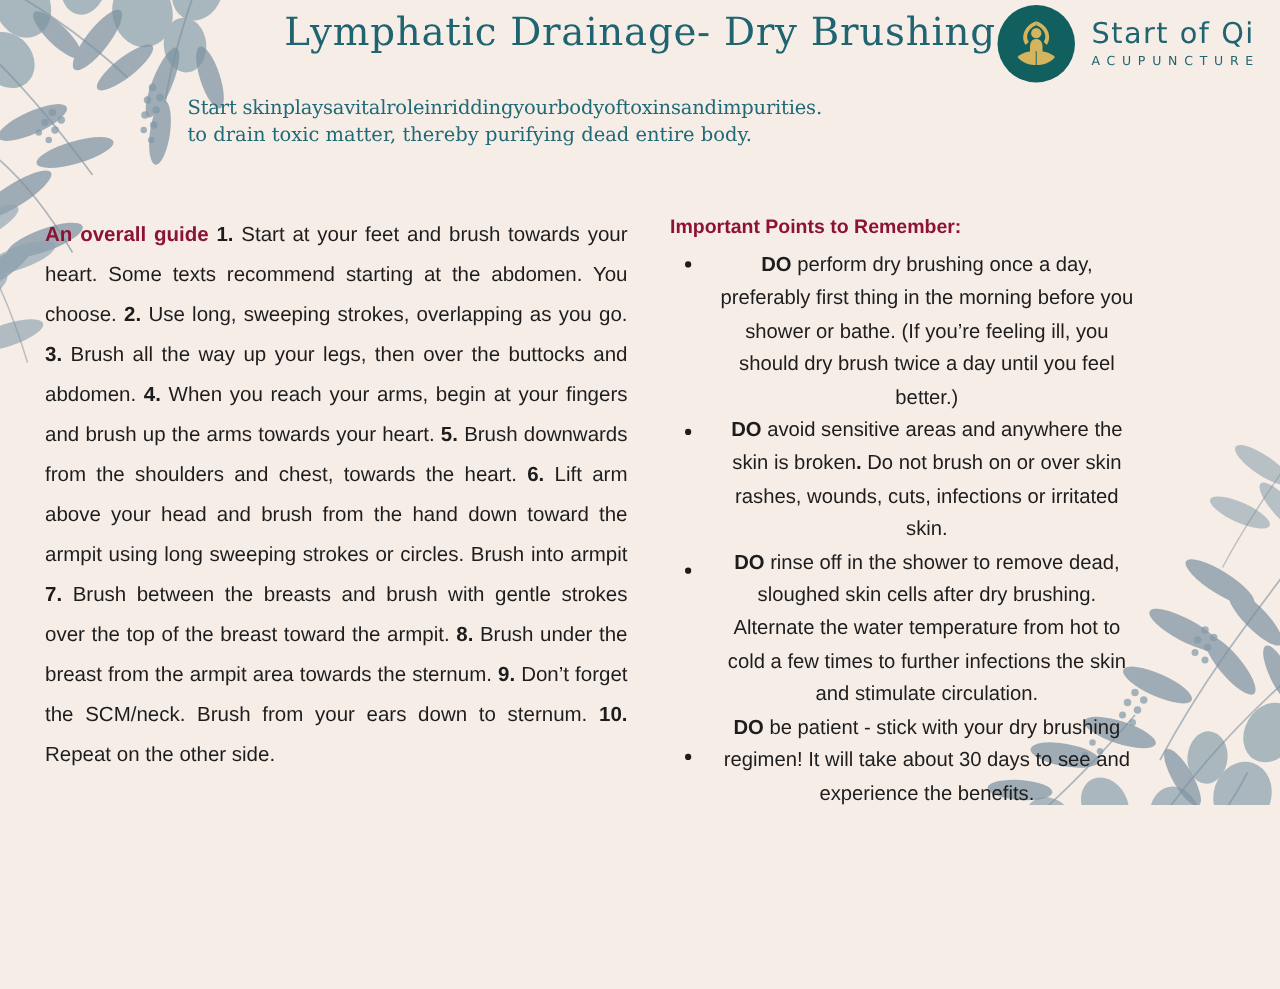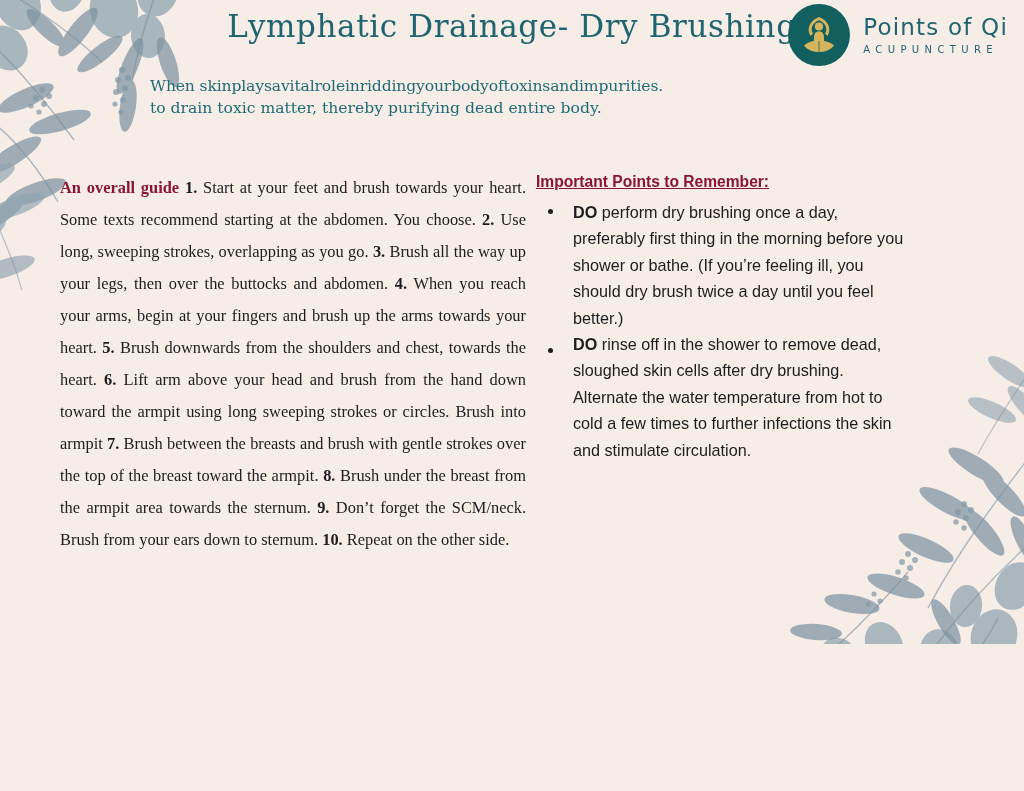--- a/index.html
+++ b/index.html
@@ -110,24 +110,23 @@
   
   #columns {
     position: absolute;
     left: 0;
     top: 172px;
     width: 1024px;
     z-index: 3;
   }
   #col-left {
     position: absolute;
-    left: 60px;
+    left: 36px;
     top: 0;
     width: 466px;
-    font-family: Liberation Serif, serif;
   }
   #col-right {
     position: absolute;
     left: 536px;
     top: 0;
     width: 374px;
   }
 
   .section-heading {
     color: #8C1335;
@@ -142,35 +141,35 @@
     margin: 0;
   }
   #guide-paragraph b { font-weight: bold; }
 
   #points-heading {
     font-size: 15.6px;
     line-height: 20px;
     color: #8C1335;
     font-weight: bold;
     margin: 0 0 7px 0;
-    text-decoration: underline;
   }
 
   #points-list {
     list-style: none;
     margin: 0;
     padding: 0;
   }
   .point-item {
     position: relative;
     padding-left: 37px;
     font-size: 16.2px;
     line-height: 26.4px;
     color: #1D1D1D;
     margin-bottom: 0;
+    text-align: center;
   }
   .point-item .bullet-dot {
     position: absolute;
     left: 12px;
     width: 5px;
     height: 5px;
     border-radius: 50%;
     background: #1D1D1D;
   }
   .point-item b { font-weight: bold; }
@@ -332,42 +331,44 @@
             <path d="M22 18.2 C 18.6 18.2, 17 21, 17 24.5 L 17 30 L 27 30 L 27 24.5 C 27 21, 25.4 18.2, 22 18.2 Z"></path>
 
             <path d="M7 32.5 C 11 28.5, 18 27.5, 22 27.5 C 26 27.5, 33 28.5, 37 32.5 C 33 37.5, 27 39, 22 39 C 17 39, 11 37.5, 7 32.5 Z"></path>
           </g>
           <g stroke="#11605F" stroke-width="0.9" opacity="0.85">
             <line x1="22" y1="28" x2="22" y2="39"></line>
           </g>
         </svg>
       </div>
       <div id="brand-text">
-        <span id="brand-name">Points of Qi</span>
+        <span id="brand-name">Start of Qi</span>
         <span id="brand-sub">ACUPUNCTURE</span>
       </div>
     </div>
   </div>
 
   <div id="intro">
-    <div class="intro-line" id="intro-line-1">When skinplaysavitalroleinriddingyourbodyoftoxinsandimpurities.</div>
+    <div class="intro-line" id="intro-line-1">Start skinplaysavitalroleinriddingyourbodyoftoxinsandimpurities.</div>
     <div class="intro-line">to drain toxic matter, thereby purifying dead entire body.</div>
   </div>
 
   <div id="columns">
 
     <div id="col-left">
       <p id="guide-paragraph"><span class="section-heading">An overall guide </span><b>1.</b><span> Start at your feet and brush towards your heart. Some texts recommend starting at the abdomen. You choose. </span><b>2.</b><span> Use long, sweeping strokes, overlapping as you go. </span><b>3.</b><span> Brush all the way up your legs, then over the buttocks and abdomen. </span><b>4.</b><span> When you reach your arms, begin at your fingers and brush up the arms towards your heart. </span><b>5.</b><span> Brush downwards from the shoulders and chest, towards the heart. </span><b>6.</b><span> Lift arm above your head and brush from the hand down toward the armpit using long sweeping strokes or circles. Brush into armpit </span><b>7.</b><span> Brush between the breasts and brush with gentle strokes over the top of the breast toward the armpit. </span><b>8.</b><span> Brush under the breast from the armpit area towards the sternum. </span><b>9.</b><span> Don’t forget the SCM/neck. Brush from your ears down to sternum. </span><b>10.</b><span> Repeat on the other side.</span></p>
     </div>
 
     <div id="col-right">
       <div id="points-heading">Important Points to Remember:</div>
       <ul id="points-list">
           <li class="point-item"><span class="bullet-dot" style="top: 10px;"></span><b>DO</b><span> perform dry brushing once a day, preferably first thing in the morning before you shower or bathe. (If you’re feeling ill, you should dry brush twice a day until you feel better.)</span></li>
+          <li class="point-item"><span class="bullet-dot" style="top: 12px;"></span><b>DO</b><span> avoid sensitive areas and anywhere the skin is broken</span><b>.</b><span> Do not brush on or over skin rashes, wounds, cuts, infections or irritated skin.</span></li>
           <li class="point-item"><span class="bullet-dot" style="top: 17px;"></span><b>DO</b><span> rinse off in the shower to remove dead, sloughed skin cells after dry brushing. Alternate the water temperature from hot to cold a few times to further infections the skin and stimulate circulation.</span></li>
+          <li class="point-item"><span class="bullet-dot" style="top: 34px;"></span><b>DO</b><span> be patient - stick with your dry brushing regimen! It will take about 30 days to see and experience the benefits.</span></li>
         </ul>
     </div>
 
   </div>
 
   <div id="source-line">
     <a id="source-link" href="#">Source: ThermographyForHealthNY.com</a>
   </div>
 
 </div>

